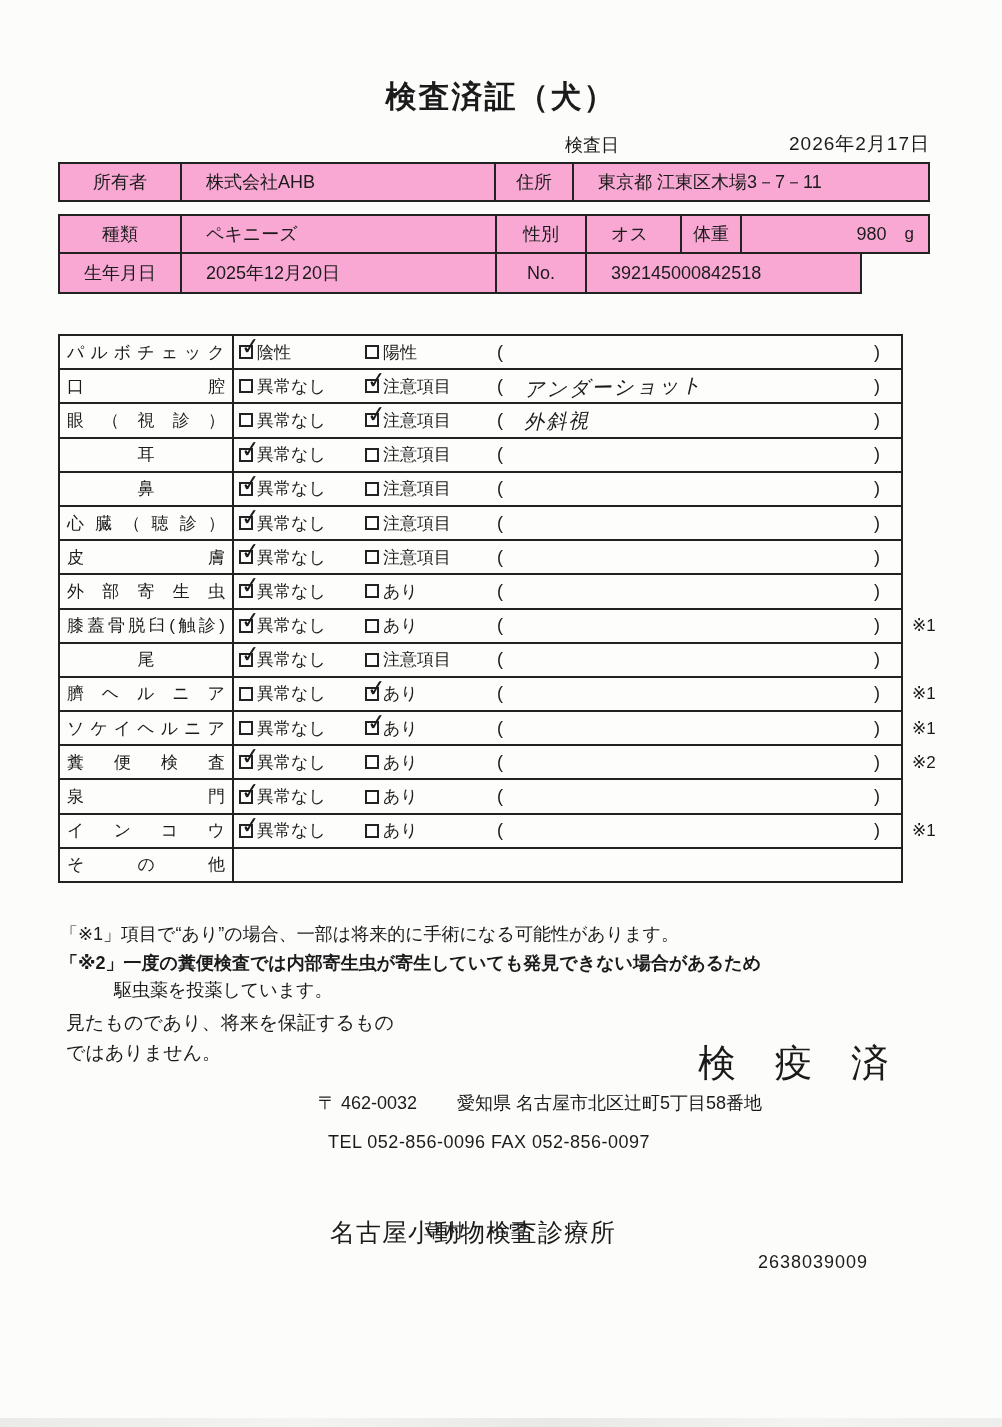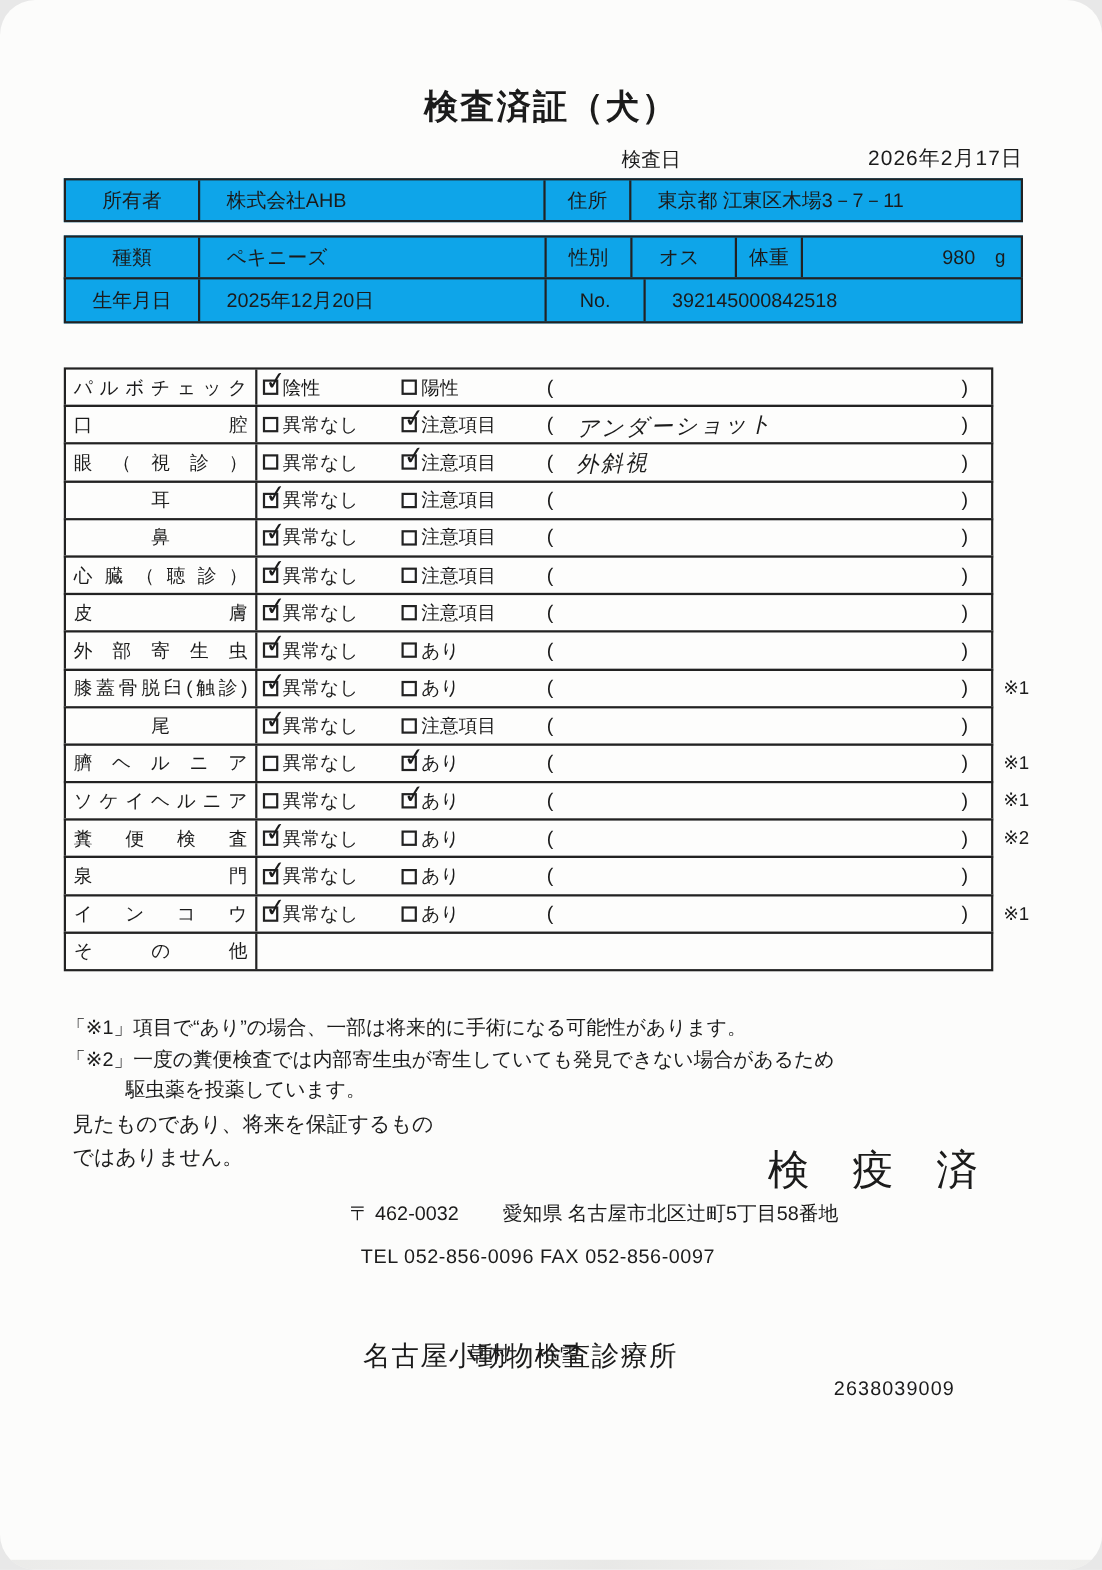--- a/index.html
+++ b/index.html
@@ -6,43 +6,42 @@
   html,body { background:#e8e8e8; }
   .page {
     position: relative;
     width: 1002px; height: 1427px;
     margin: 0 auto;
     background: #fcfcfb;
     color: #1b1b1b;
     font-family: "Liberation Sans", "DejaVu Sans", sans-serif;
     font-weight: 500;
     overflow: hidden;
-    border-radius: 32px;
   }
   .abs { position: absolute; }
 
   .title {
     top: 76px; left: 0; width: 100%;
     text-align: center;
     font-size: 31px; font-weight: 700; letter-spacing: 2px;
   }
 
   .date-label { top: 133px; left: 565px; font-size: 18px; }
   .date-value { top: 131px; right: 72px; font-size: 19px; letter-spacing: 1px; }
 
   
-  .hrow { display: flex; border: 2px solid #222; background: #0ea5e9; }
+  .hrow { display: flex; border: 2px solid #222; background: #f9a8d4; }
   .hrow .cell { display: flex; align-items: center; font-size: 18px; }
   .hrow .cell + .cell { border-left: 2px solid #222; }
   .cell.center { justify-content: center; }
   .cell.padl { padding-left: 24px; }
   .cell.grow { flex: 1; }
   .owner-row  { top: 162px; left: 58px; width: 872px; height: 40px; }
   .info-row-1 { top: 214px; left: 58px; width: 872px; height: 40px; }
-  .info-row-2 { top: 252px; left: 58px; width: 872px; height: 42px; }
+  .info-row-2 { top: 252px; left: 58px; width: 804px; height: 42px; }
   .weight-cell { justify-content: flex-end; padding-right: 14px; }
   .weight-unit { margin-left: 18px; font-size: 17px; }
 
   .intro { top: 300px; left: 62px; font-size: 18px; }
 
   
   .exam-table { top: 334px; left: 58px; width: 930px; }
   .trow {
     position: relative;
     display: flex;
@@ -92,21 +91,21 @@
     font-weight: 400;
     white-space: nowrap;
   }
   .refmark {
     position: absolute; left: 852px; top: 0; height: 100%;
     display: flex; align-items: center;
     font-size: 17px;
   }
 
   .fn1  { top: 922px; left: 60px; font-size: 18px; }
-  .fn2a { top: 951px; left: 60px; font-size: 18px; }
+  .fn2a { top: 951px; left: 60px; font-size: 18px; font-weight: bold; }
   .fn2b { top: 978px; left: 114px; font-size: 18px; }
 
   .disc { top: 1008px; left: 66px; font-size: 19px; line-height: 30px; }
 
   .stamp { top: 1038px; left: 698px; font-size: 38px; letter-spacing: 14px; }
 
   .addr   { top: 1091px; left: 318px; font-size: 18px; }
   .addr .gap { display: inline-block; width: 40px; }
   .telfax { top: 1132px; left: 328px; font-size: 18px; letter-spacing: 0.5px; }
   .clinic { top: 1196px; left: 330px; font-size: 25px; letter-spacing: 1px; margin-top: 20px; }
@@ -132,21 +131,21 @@
   <div class="abs hrow owner-row">
     <div class="cell center" style="width:120px">所有者</div>
     <div class="cell padl" style="width:314px">株式会社AHB</div>
     <div class="cell center" style="width:78px">住所</div>
     <div class="cell padl grow">東京都 江東区木場3－7－11</div>
   </div>
 
   <div class="abs hrow info-row-1">
     <div class="cell center" style="width:120px">種類</div>
     <div class="cell padl" style="width:315px">ペキニーズ</div>
-    <div class="cell center" style="width:78px">性別</div>
+    <div class="cell center" style="width:90px">性別</div>
     <div class="cell padl" style="width:95px">オス</div>
     <div class="cell center" style="width:60px">体重</div>
     <div class="cell grow weight-cell">
       <span>980</span>
       <span class="weight-unit">g</span>
     </div>
   </div>
 
   <div class="abs hrow info-row-2">
     <div class="cell center" style="width:120px">生年月日</div>

